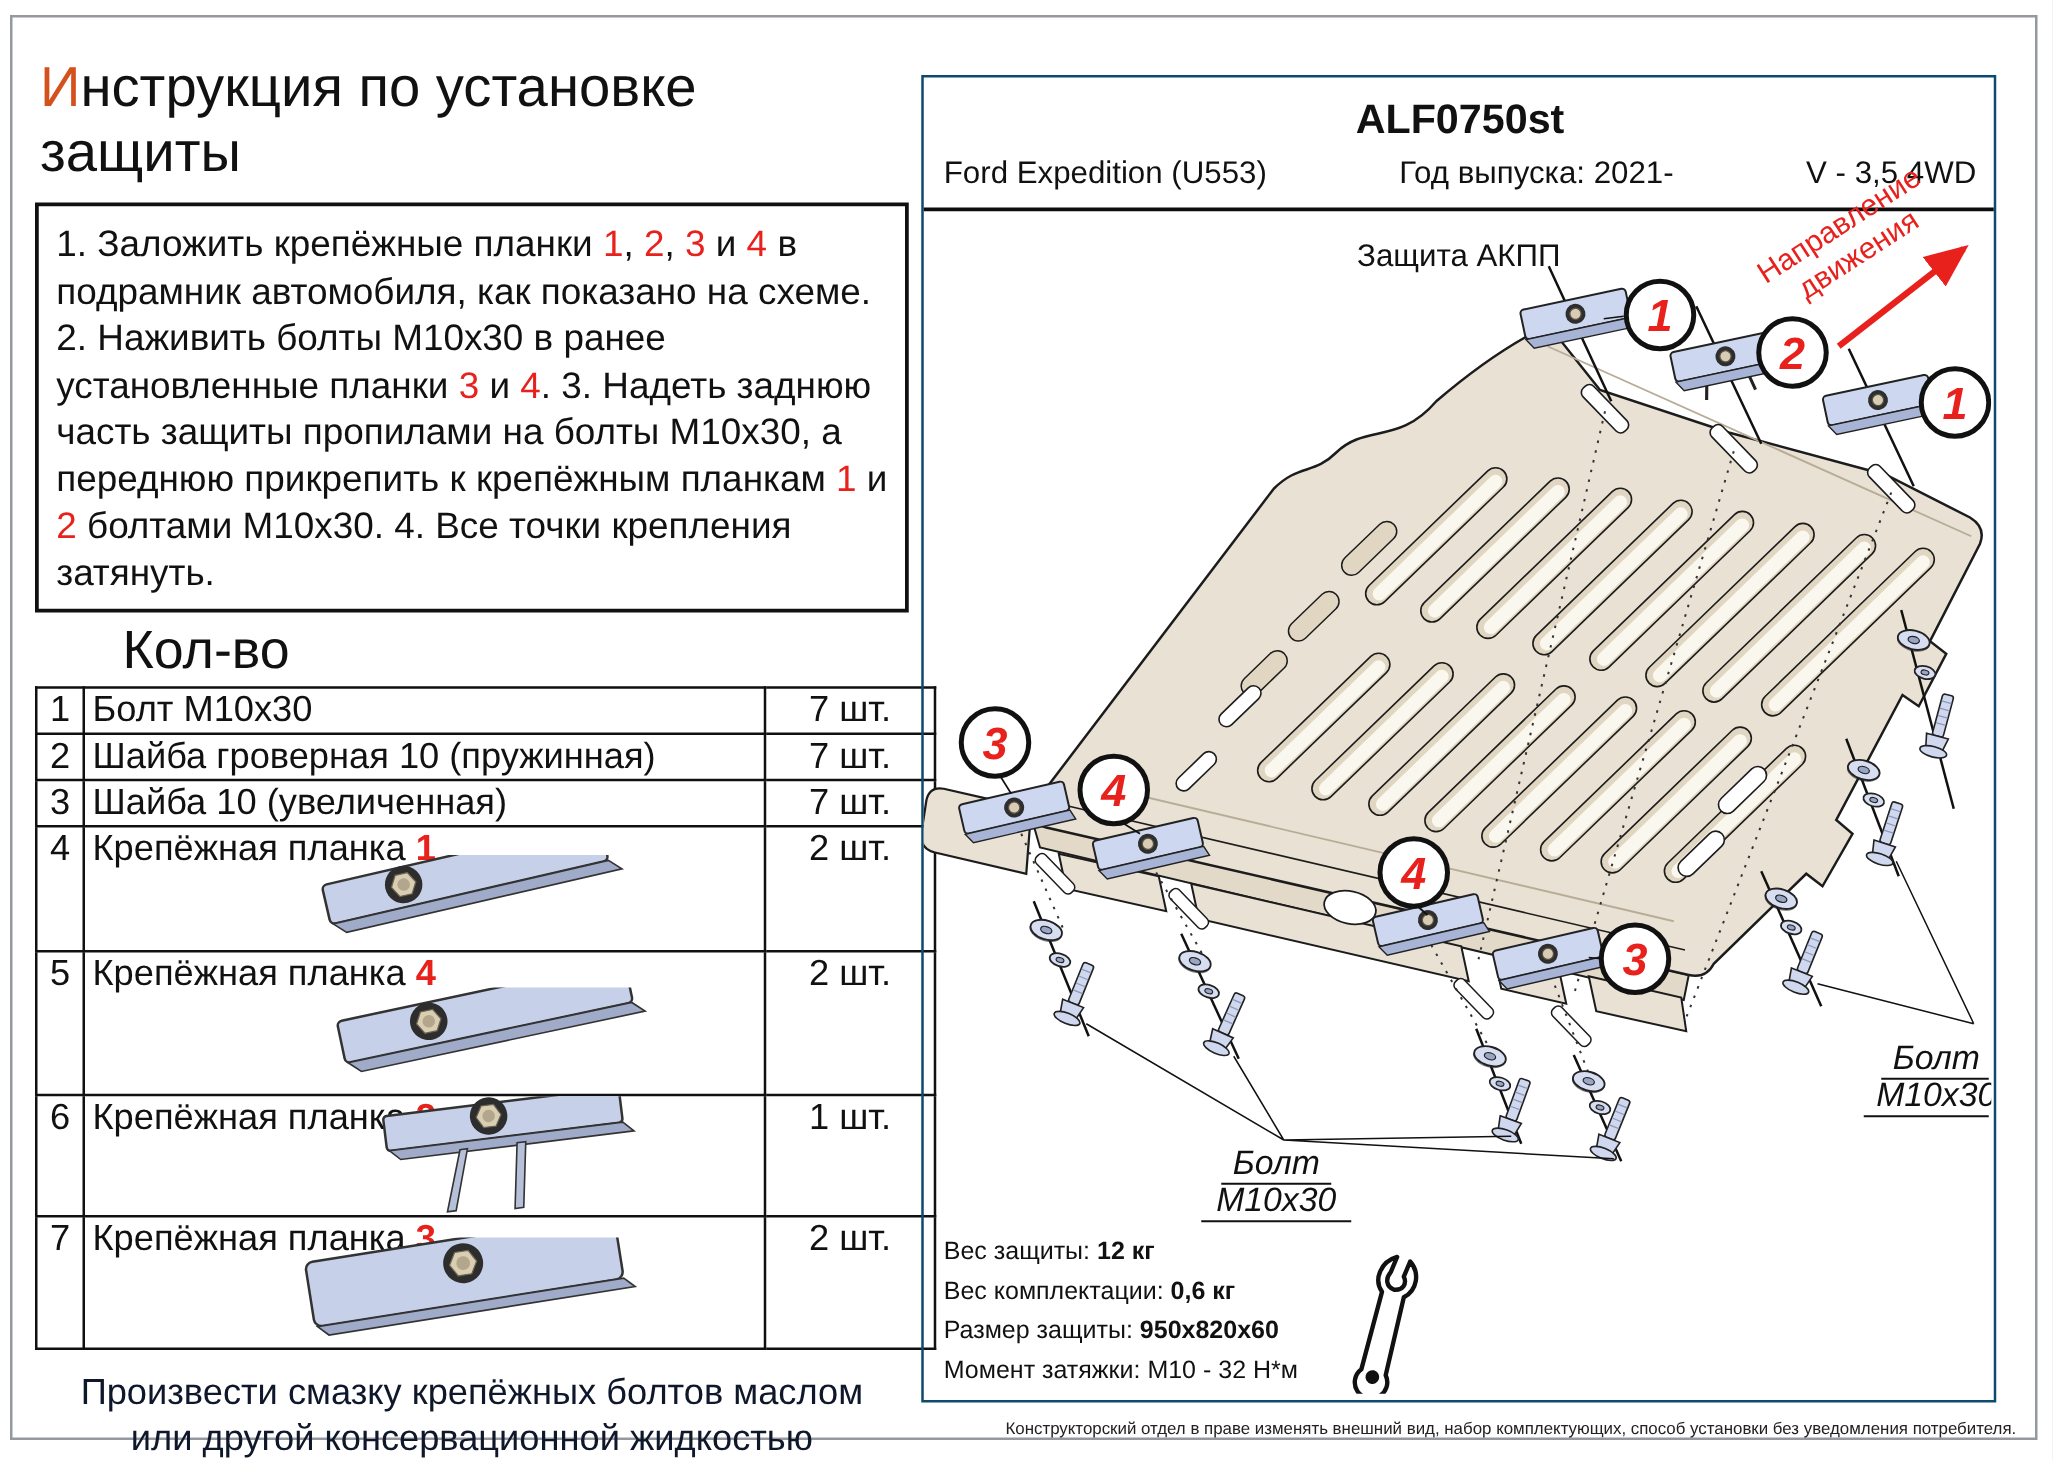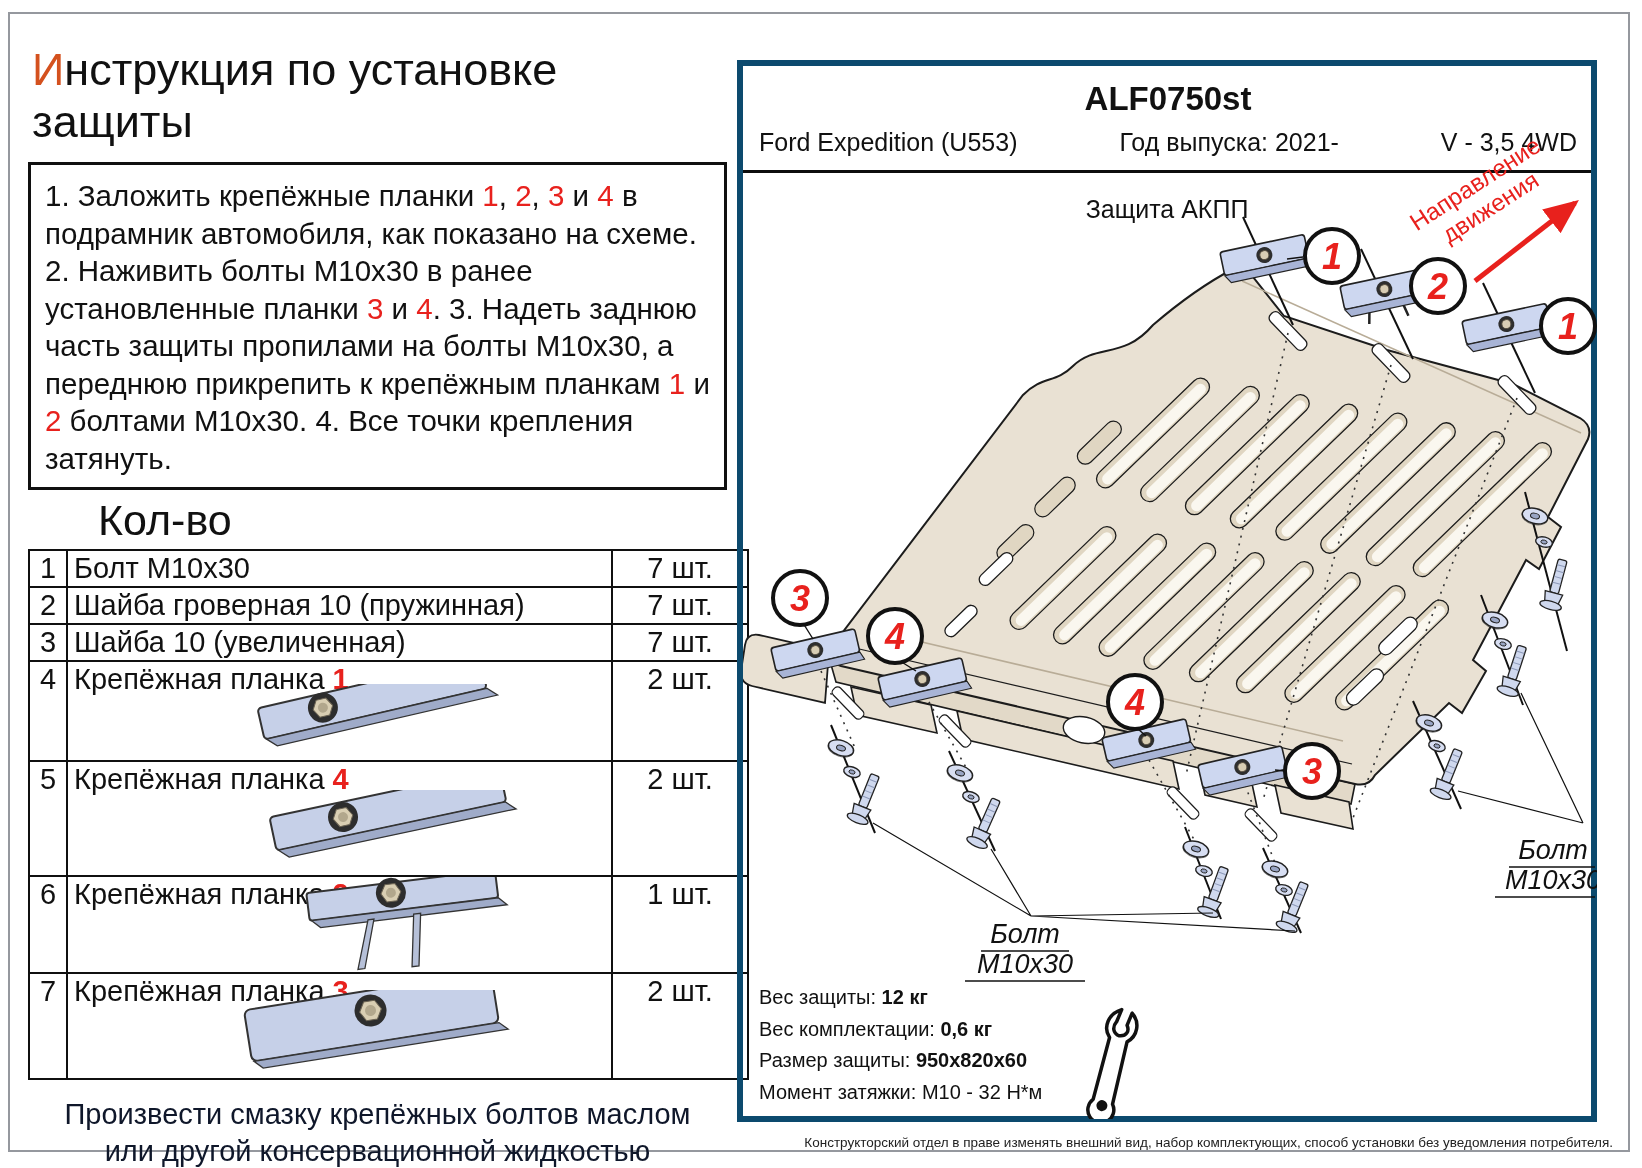--- a/index.html
+++ b/index.html
@@ -22,21 +22,21 @@
   td.c-name{width:545px;position:relative;}
   td.c-qty{width:136px;text-align:center;}
   tr.r-s td{height:36px;}
   tr.r4 td{height:100px;} tr.r5 td{height:115px;} tr.r6 td{height:97px;} tr.r7 td{height:106px;}
   .comp .rnum{font-weight:bold;}
   .plate-art{position:absolute;}
   .lube-note{color:#0f172a;text-align:center;font-size:29px;line-height:37px;margin-top:16px;
              padding:0 30px;}
   
   .right-panel{position:absolute;left:737px;top:60px;width:860px;height:1062px;
-               border:6px solid #0c4a6e;box-sizing:border-box;}
+               border:2px solid #0c4a6e;box-sizing:border-box;}
   .rp-header{border-bottom:3px solid #0d0d0d;padding:12px 14px 12px 16px;}
   .rp-code{text-align:center;font-size:33px;font-weight:bold;line-height:42px;}
   .rp-row{display:flex;justify-content:space-between;font-size:25px;line-height:32px;margin-top:6px;}
   .rp-row .mid{flex:0 0 auto;} 
   .rp-sub{text-align:center;font-size:25px;margin-top:22px;}
   svg.diagram{position:absolute;left:0px;top:67px;width:854px;height:986px;}
   .rp-info{position:absolute;left:16px;bottom:8px;font-size:20px;line-height:31.5px;}
   .rp-info b{font-weight:bold;}
   
   text{font-family:"Liberation Sans",sans-serif;}

